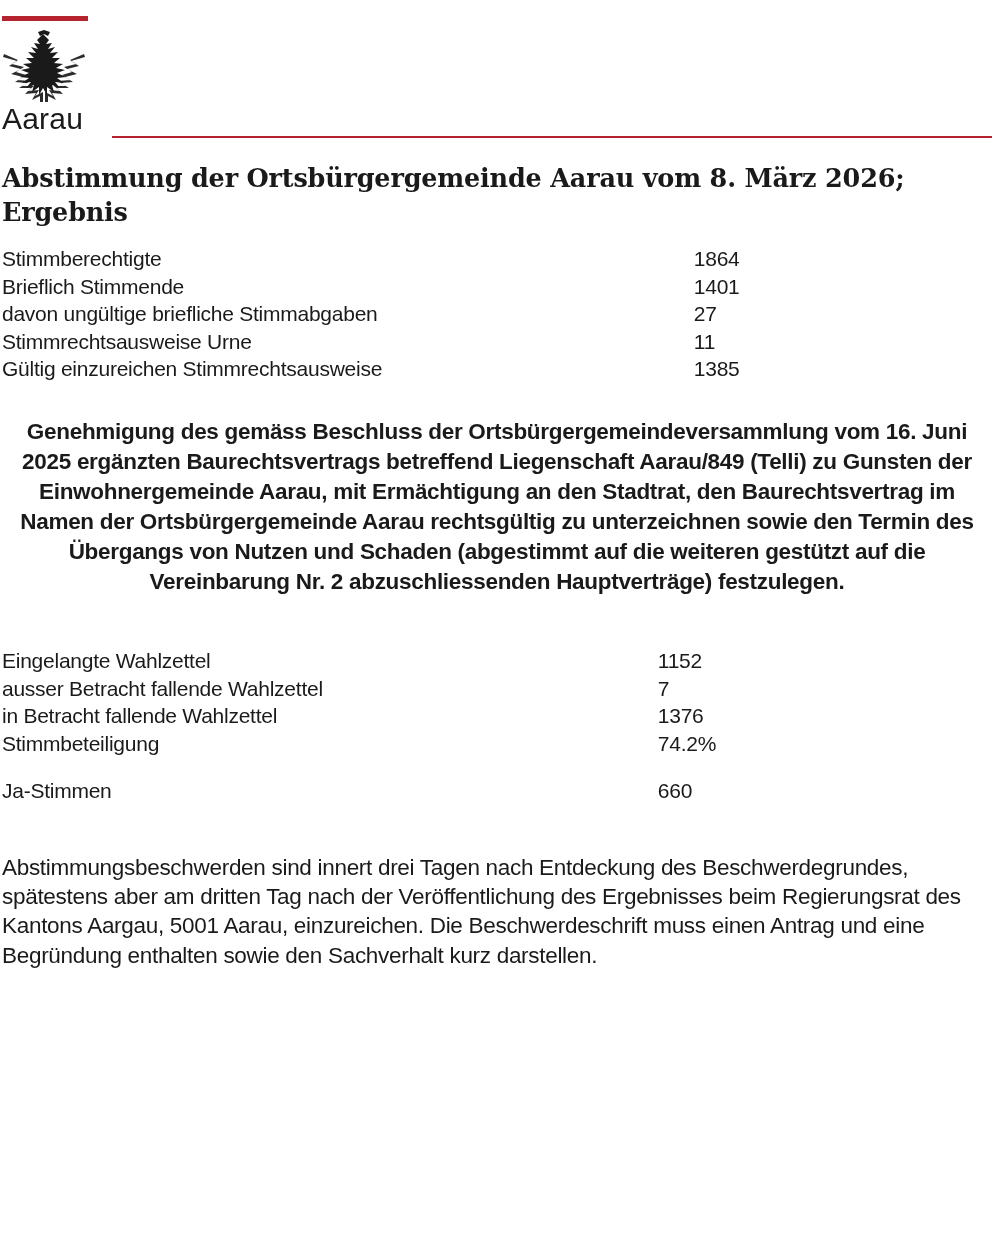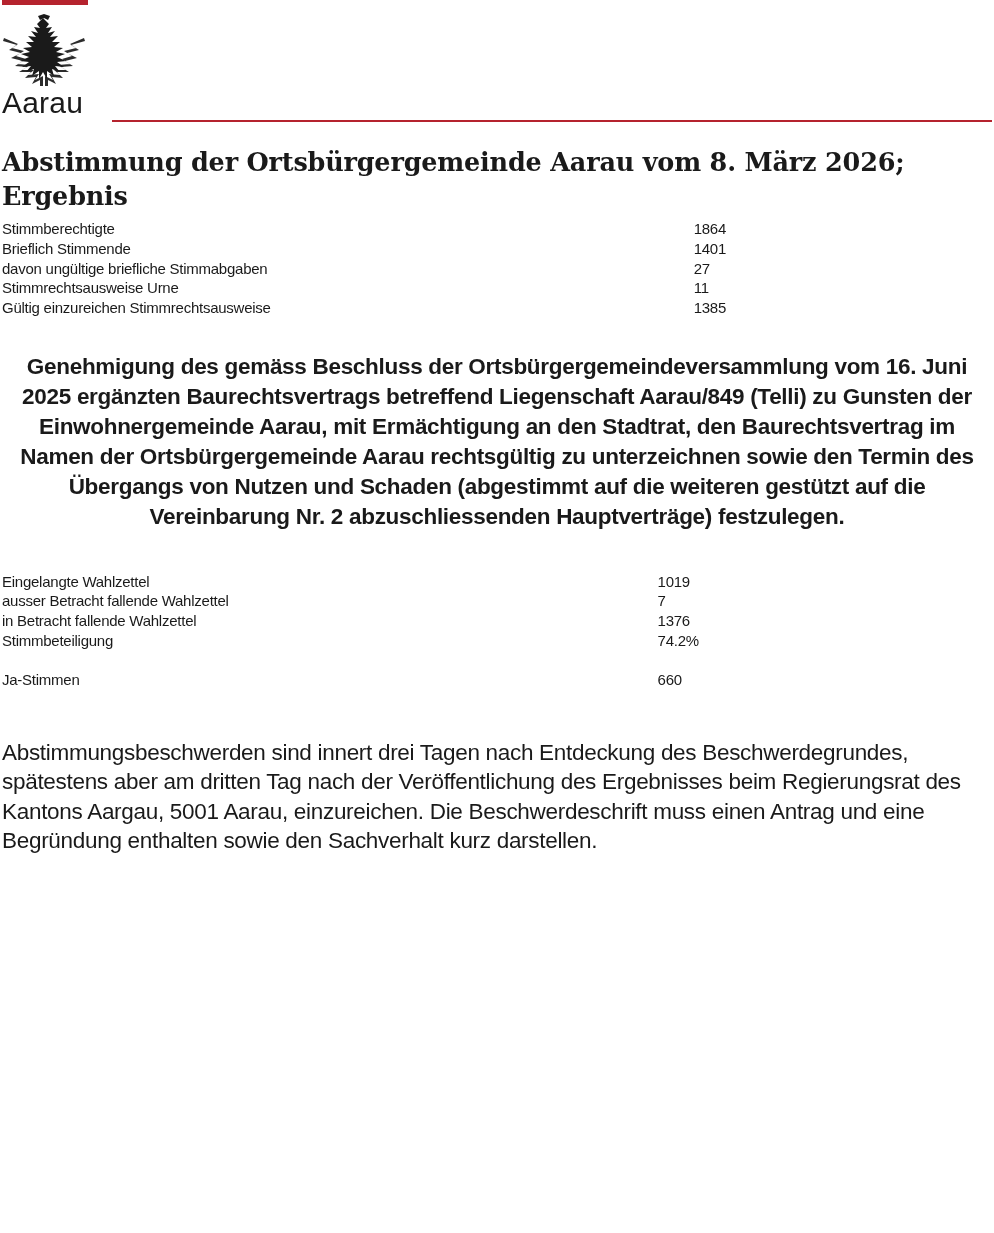--- a/index.html
+++ b/index.html
@@ -12,21 +12,21 @@
     background: #ffffff;
     font-family: "Liberation Sans", sans-serif;
     color: #1a1a1a;
     overflow: hidden;
   }
   .page {
     position: relative;
     width: 994px;
     height: 907px;
     box-sizing: border-box;
-    padding: 0 2px;
+    padding: 16px 2px;
   }
 
   
   .header {
     position: relative;
     height: 128px;
   }
   .top-rule {
     position: absolute;
     left: 0;
@@ -77,22 +77,22 @@
     line-height: 1.29;
     margin: 28px 0 0 0;
     letter-spacing: -0.25px;
     max-width: 988px;
   }
 
   
   .result-table {
     width: 775px;
     border-collapse: collapse;
-    margin-top: 6px;
-    font-size: 15px;
+    margin-top: 16px;
+    font-size: 21px;
     letter-spacing: -0.25px;
   }
   .result-table td {
     padding: 0;
     line-height: 1.31;
     vertical-align: top;
   }
   .result-table td.label {
     text-align: left;
     white-space: nowrap;
@@ -177,21 +177,21 @@
   </table>
 
   <p class="proposition">Genehmigung des gemäss Beschluss der Ortsbürgergemeindeversammlung vom 16. Juni 2025 ergänzten Baurechtsvertrags betreffend Liegenschaft Aarau/849 (Telli) zu Gunsten der Einwohnergemeinde Aarau, mit Ermächtigung an den Stadtrat, den Baurechtsvertrag im Namen der Ortsbürgergemeinde Aarau rechtsgültig zu unterzeichnen sowie den Termin des Übergangs von Nutzen und Schaden (abgestimmt auf die weiteren gestützt auf die Vereinbarung Nr. 2 abzuschliessenden Hauptverträge) festzulegen.</p>
 
   <div class="spacer-lg"></div>
 
   <table class="result-table">
     <tbody>
       <tr>
         <td class="label">Eingelangte Wahlzettel</td>
-        <td class="value">1019</td>
+        <td class="value">1152</td>
       </tr>
       <tr>
         <td class="label">ausser Betracht fallende Wahlzettel</td>
         <td class="value">7</td>
       </tr>
       <tr>
         <td class="label">in Betracht fallende Wahlzettel</td>
         <td class="value">1376</td>
       </tr>
       <tr>

